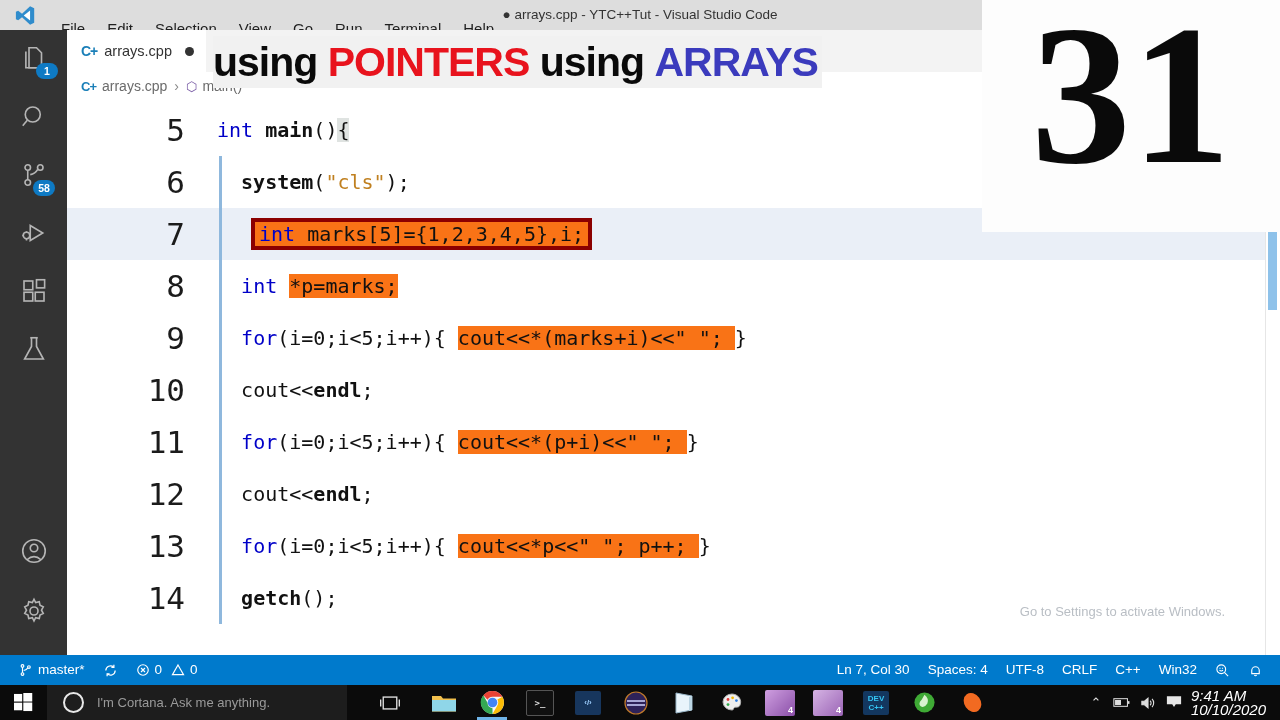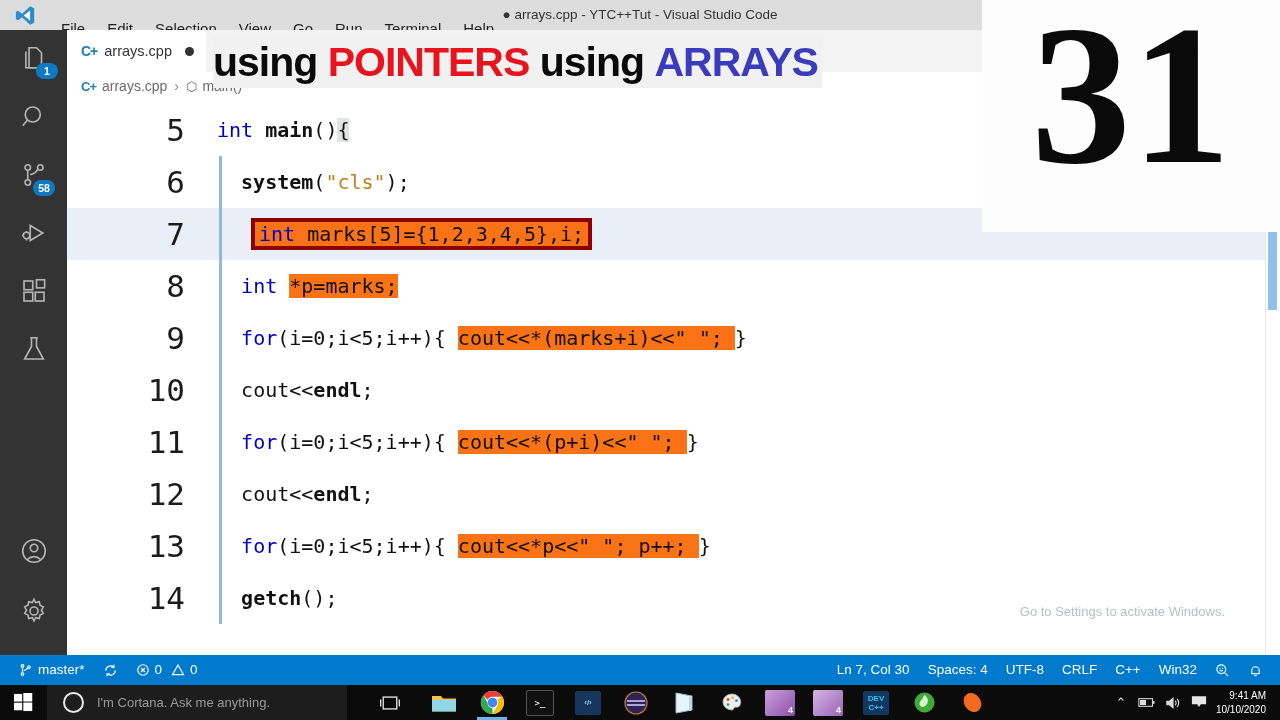--- a/index.html
+++ b/index.html
@@ -78,21 +78,21 @@
   .cortana-ring{width:17px;height:17px;border-radius:50%;border:2.5px solid #e8e8e8;margin-left:16px;}
   .cortana-txt{margin-left:13px;font-size:13px;color:#9a9a9a;}
   .taskview{position:absolute;left:370px;top:0;width:40px;height:35px;display:flex;align-items:center;justify-content:center;}
   .tbicons{position:absolute;left:420px;top:0;height:35px;display:flex;align-items:center;}
   .tbi{width:48px;height:35px;display:flex;align-items:center;justify-content:center;position:relative;}
   .tbi .glyph{width:26px;height:24px;border-radius:2px;display:flex;align-items:center;justify-content:center;
               font-size:9px;color:#fff;font-weight:bold;}
   .active-underline{position:absolute;bottom:0;left:9px;width:30px;height:3px;background:#6fb4e8;}
   .tray{position:absolute;right:0;top:0;height:35px;display:flex;align-items:center;padding-right:6px;}
   .trayicon{width:26px;height:35px;display:flex;align-items:center;justify-content:center;color:#ddd;font-size:13px;}
-  .clock{text-align:right;color:#fff;font-size:10px;line-height:14px;padding:0 8px 0 4px;}
+  .clock{text-align:left;color:#fff;font-size:15px;line-height:14px;padding:0 8px 0 4px;font-style:italic;}
 
   
   .overlay-title{position:absolute;left:213px;top:36px;height:52px;display:flex;align-items:center;
                  font-size:41px;font-weight:bold;letter-spacing:-1px;background:#f1f1f1;padding-right:4px;}
   .ot-black{color:#0a0a0a;}
   .ot-red{color:#e8131d;}
   .ot-blue{color:#3b3bbd;}
   .overlay-num{position:absolute;left:982px;top:0;width:298px;height:232px;background:#fdfdfd;
                display:flex;align-items:flex-start;justify-content:center;}
   .overlay-num span{font-family:"Liberation Serif",serif;font-size:200px;font-weight:bold;color:#0a0a0a;line-height:0.95;}

